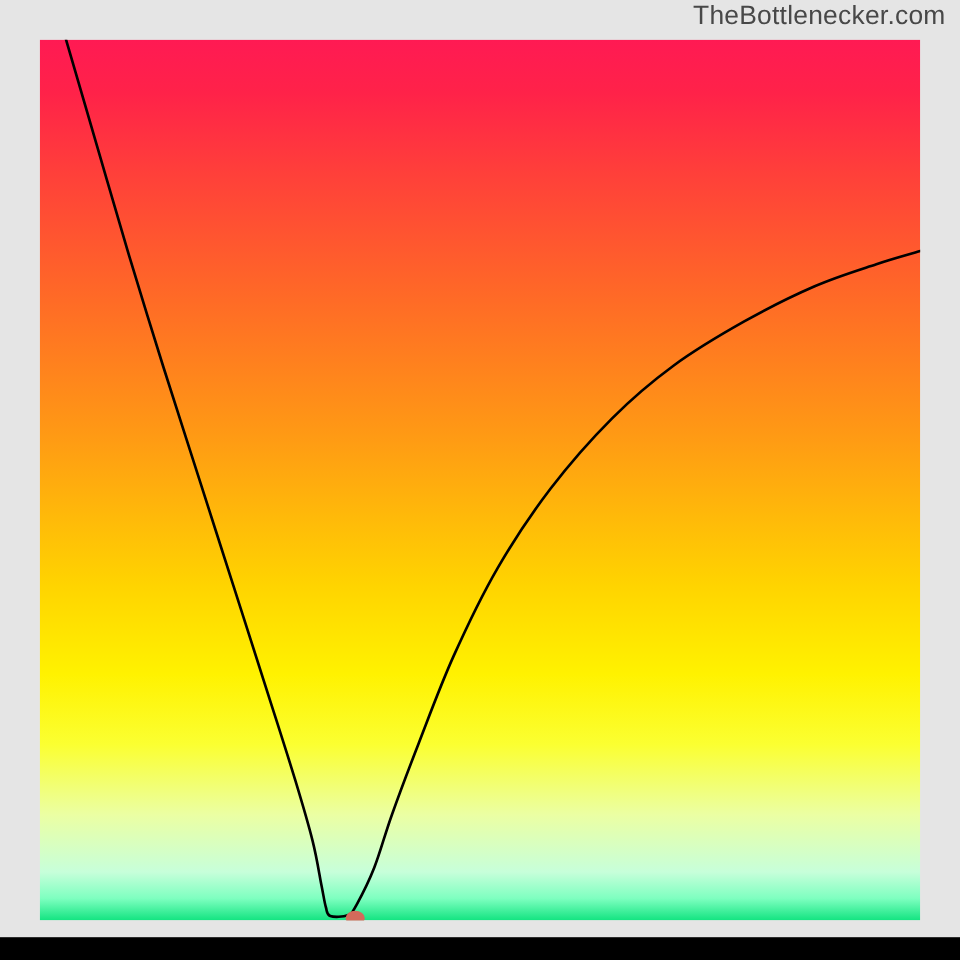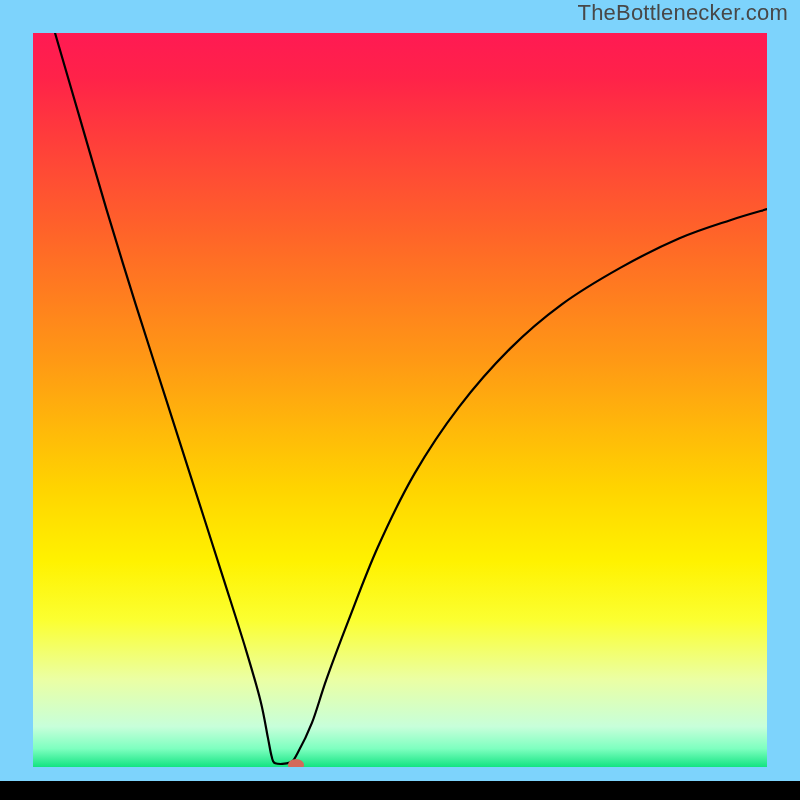--- a/index.html
+++ b/index.html
@@ -10,21 +10,21 @@
     background: #000000;
     overflow: hidden;
     font-family: Arial, Helvetica, sans-serif;
   }
   .frame {
     position: absolute;
     left: 0;
     top: 0;
     width: 800px;
     height: 781px;
-    background: #7dd3fc;
+    background: #e5e5e5;
   }
   .watermark {
     position: absolute;
     top: 0px;
     right: 12px;
     color: #484848;
     font-size: 22px;
     font-weight: 400;
     letter-spacing: 0.2px;
   }

